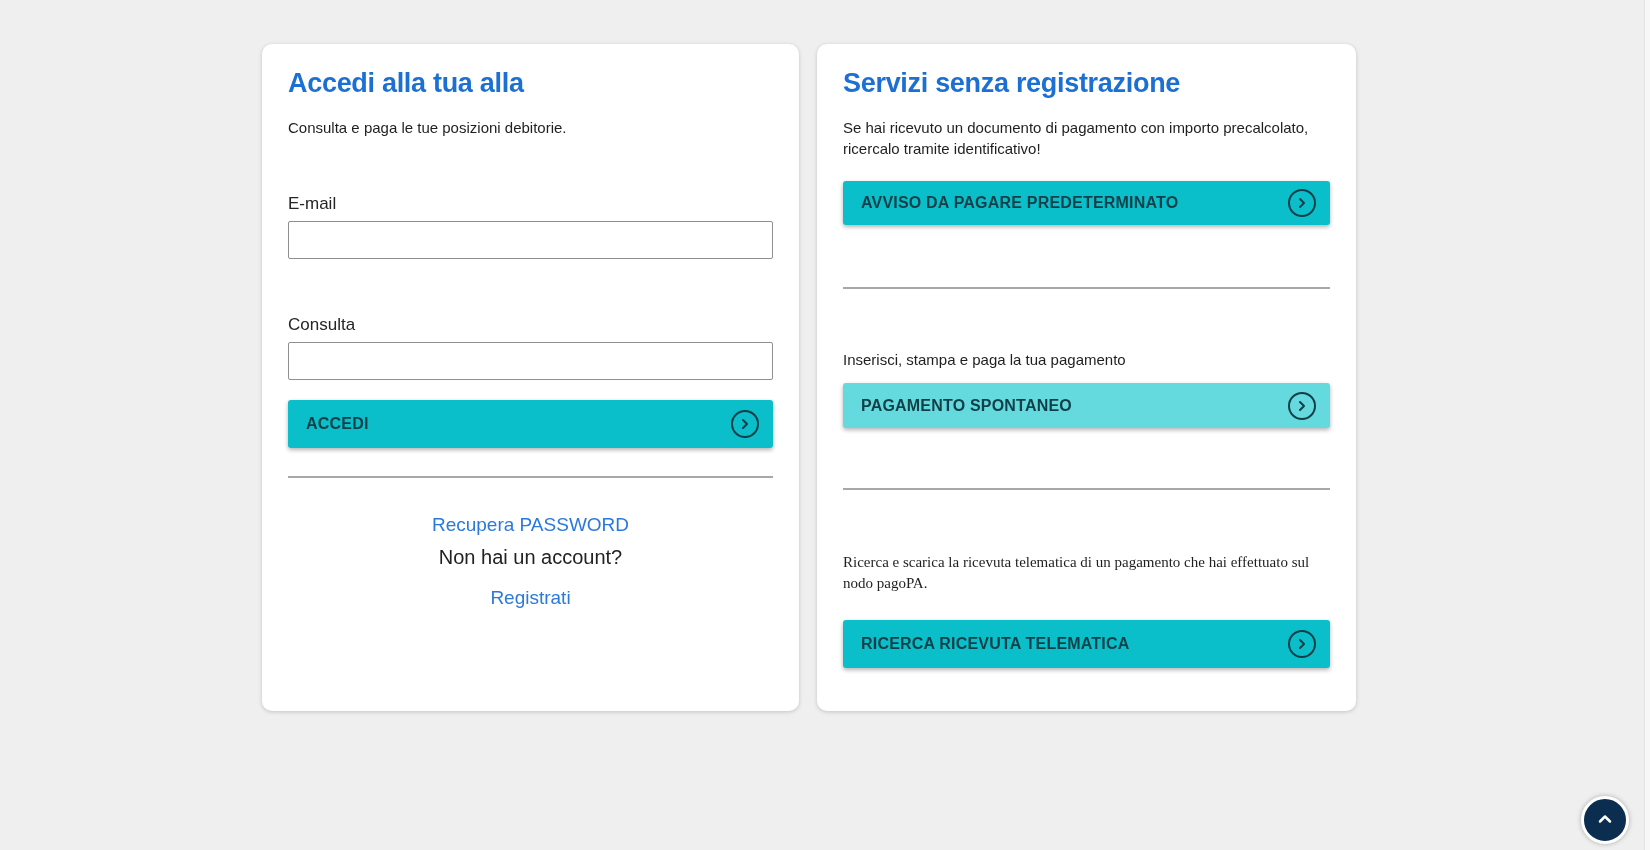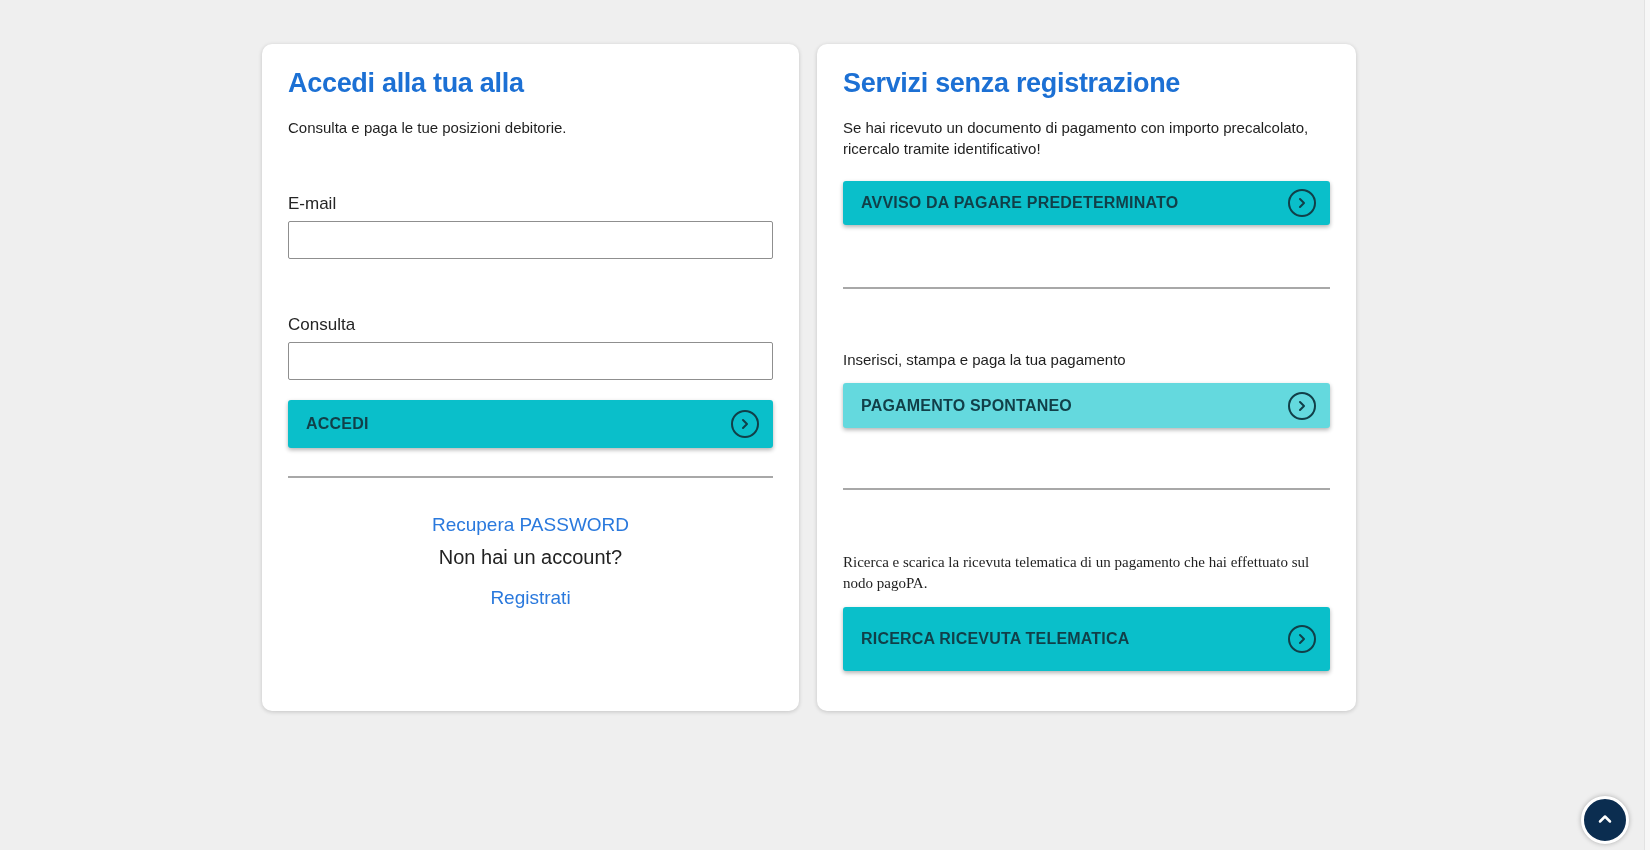--- a/index.html
+++ b/index.html
@@ -72,21 +72,21 @@
     letter-spacing: 0.2px;
     padding: 0 14px 0 18px;
     box-shadow: 0 2px 4px rgba(0,0,0,0.30);
     cursor: pointer;
     text-align: left;
   }
   .btn.light { background: #64d9de; }
   .btn-accedi { height: 48px; margin-top: 20px; }
   .btn-row1 { height: 44px; margin-top: 22px; }
   .btn-row2 { height: 45px; margin-top: 13px; text-align: right; }
-  .btn-row3 { height: 64px; margin-top: 13px; }
+  .btn-row3 { height: 48px; margin-top: 26px; }
 
   .circle-chevron {
     flex: 0 0 auto;
     width: 28px;
     height: 28px;
     border: 2px solid #113f48;
     border-radius: 50%;
     display: flex;
     align-items: center;
     justify-content: center;

